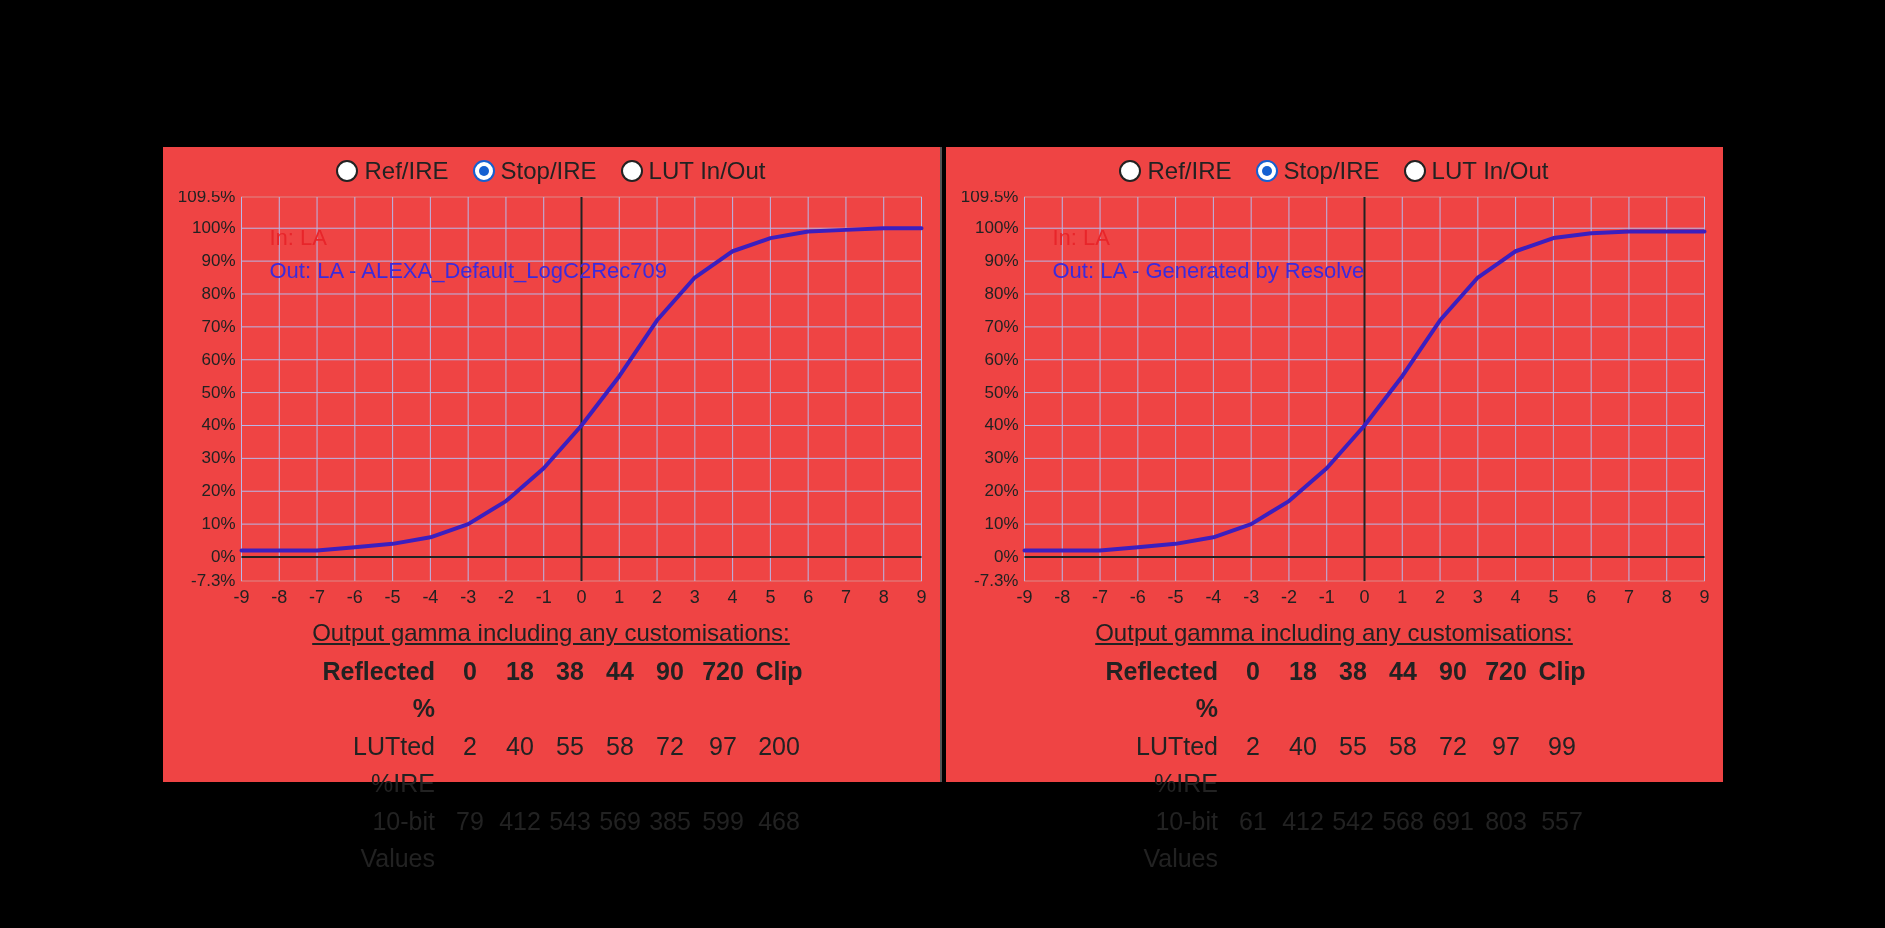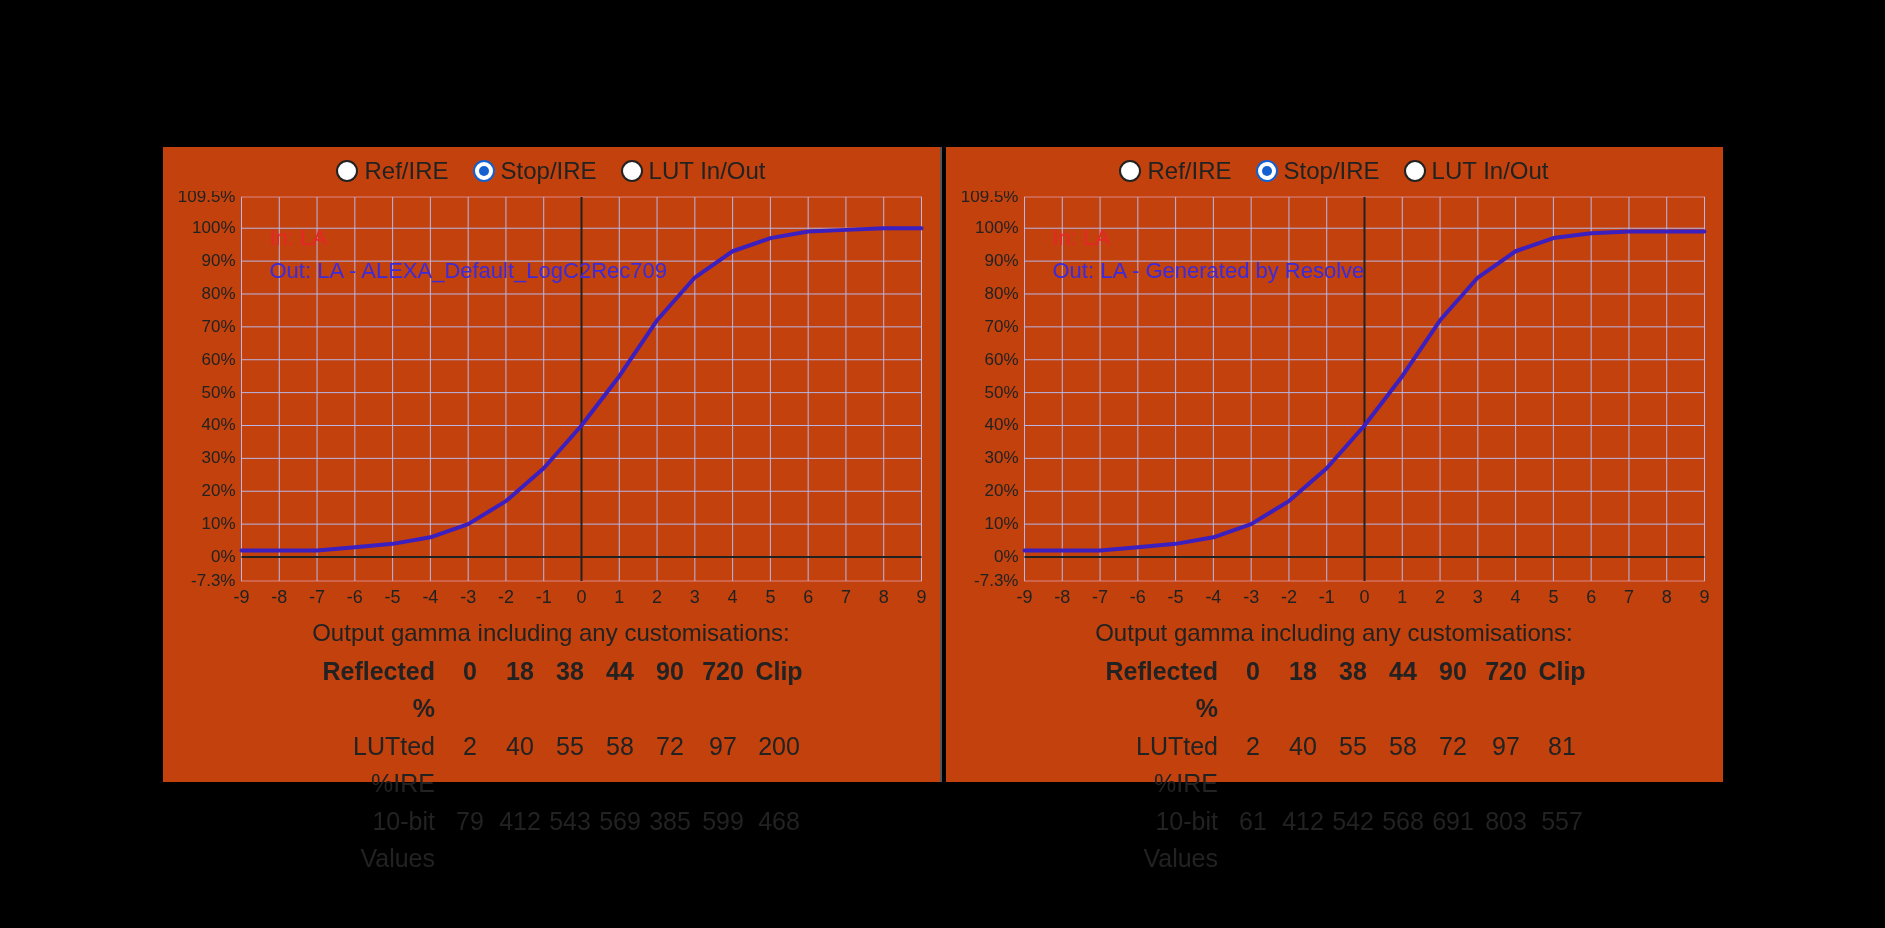--- a/index.html
+++ b/index.html
@@ -14,21 +14,21 @@
     justify-content: center;
   }
   .wrap {
     display: flex;
     gap: 4px;
     width: 1560px;
     height: 635px;
   }
   .panel {
     flex: 1;
-    background: #c2410c;
+    background: #ef4444;
     position: relative;
     border-right: 2px solid #555;
   }
   .panel:last-child { border-right: none; }
   .radio-row {
     display: flex;
     justify-content: center;
     gap: 24px;
     padding: 10px 0 6px 0;
     font-size: 24px;
@@ -68,20 +68,21 @@
   }
   svg.chart-svg {
     width: 100%;
     height: 100%;
     display: block;
   }
   .bottom-text {
     text-align: center;
     margin-top: 0;
     color: #222;
+    text-decoration: underline;
   }
   .bottom-title {
     font-size: 24px;
     margin: 8px 0 6px 0;
   }
   .data-table {
     display: inline-block;
     font-size: 25px;
   }
   .data-row { display: flex; line-height: 1.5; }
@@ -332,21 +333,21 @@
           <div class="cell bold wide">Clip</div>
         </div>
         <div class="data-row">
           <div class="row-label">LUTted %IRE</div>
           <div class="cell">2</div>
           <div class="cell">40</div>
           <div class="cell">55</div>
           <div class="cell">58</div>
           <div class="cell">72</div>
           <div class="cell wide">97</div>
-          <div class="cell wide">81</div>
+          <div class="cell wide">99</div>
         </div>
         <div class="data-row">
           <div class="row-label">10-bit Values</div>
           <div class="cell">61</div>
           <div class="cell">412</div>
           <div class="cell">542</div>
           <div class="cell">568</div>
           <div class="cell">691</div>
           <div class="cell wide">803</div>
           <div class="cell wide">557</div>

